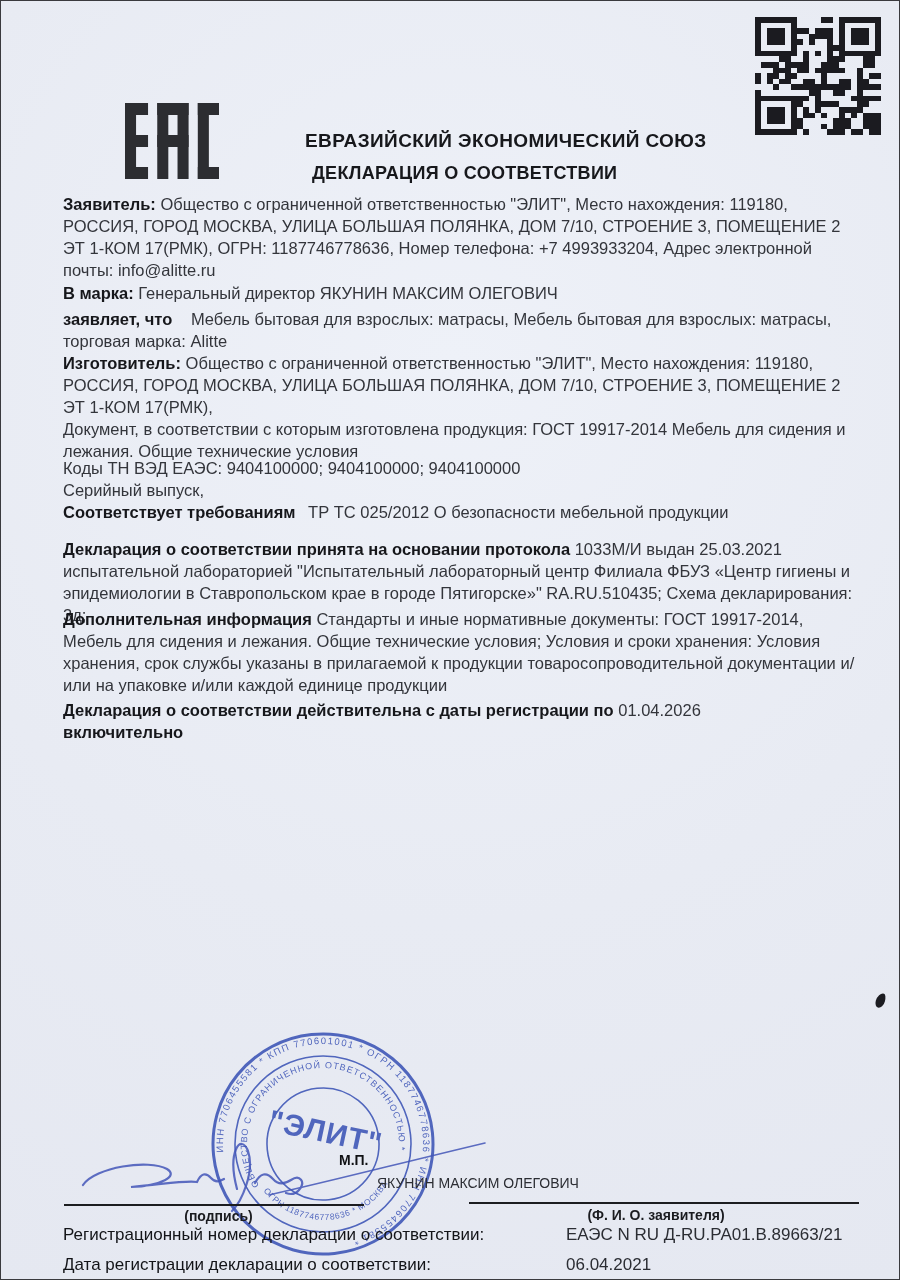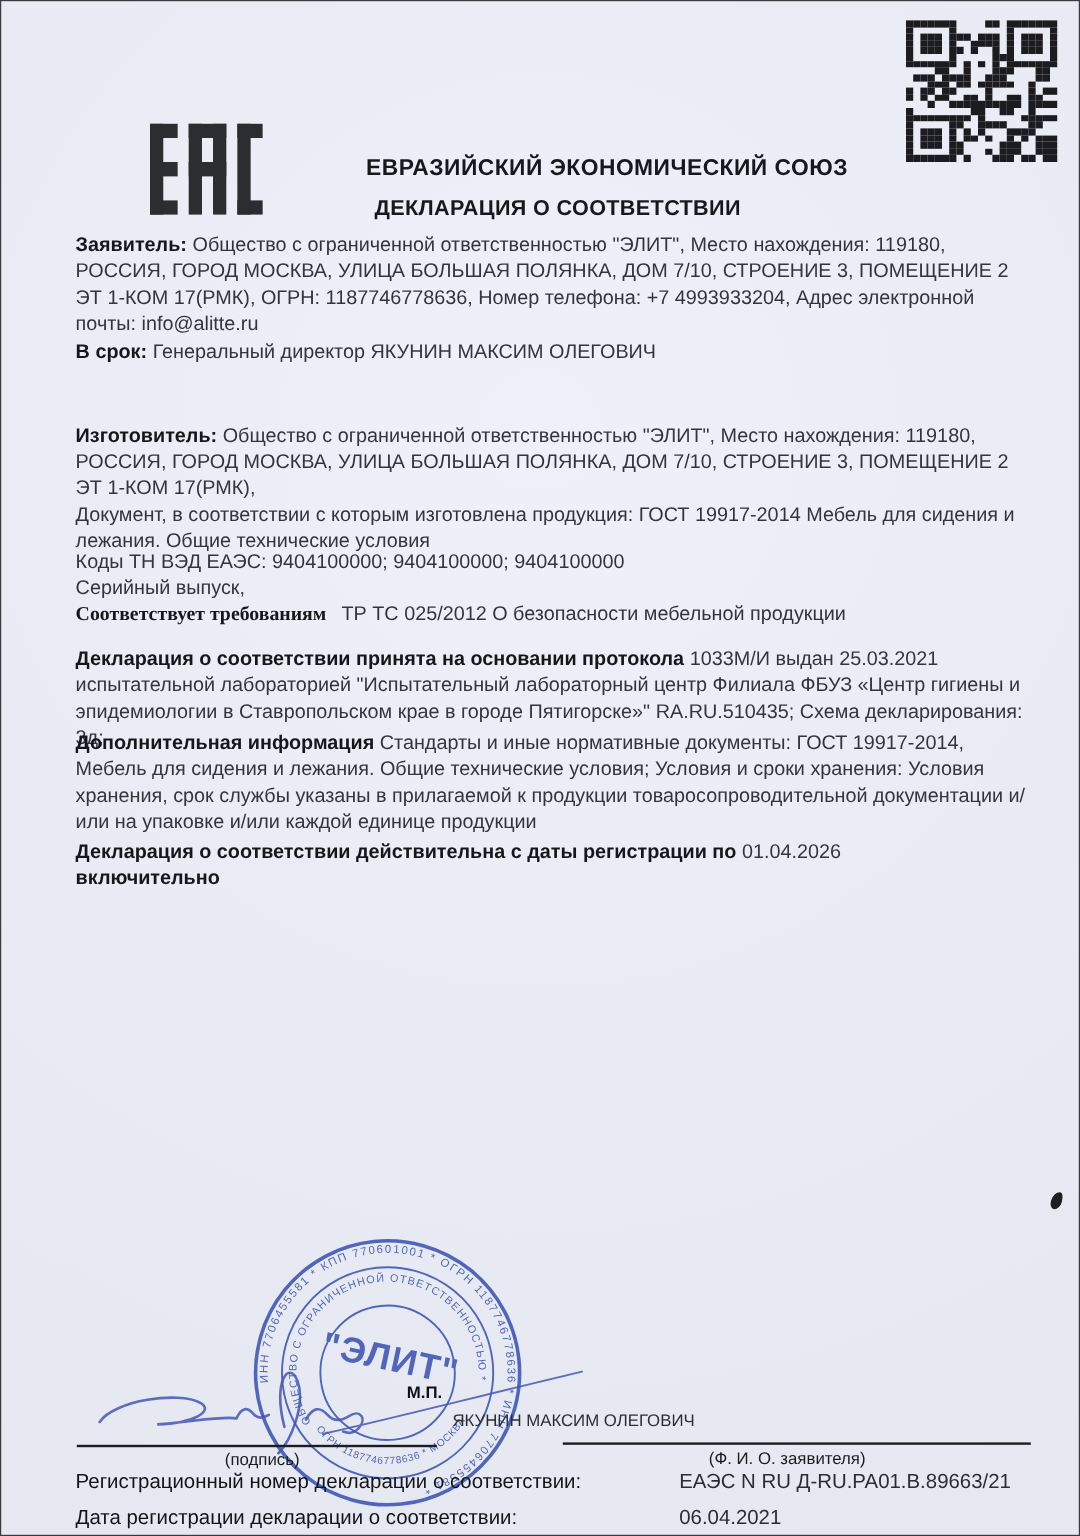--- a/index.html
+++ b/index.html
@@ -16,30 +16,30 @@
   .title1{position:absolute;left:304px;top:129px;font-size:19px;font-weight:bold;color:#17181c;letter-spacing:.4px;}
   .title2{position:absolute;left:311px;top:162px;font-size:18px;font-weight:bold;color:#17181c;letter-spacing:.3px;}
   .eac-logo{position:absolute;left:124px;top:102px;}
   .qr{position:absolute;left:754px;top:16px;width:126px;height:118px;
       display:grid;grid-template-columns:repeat(21,1fr);grid-template-rows:repeat(21,1fr);gap:0;}
   .qr i{display:block;}
   .qr i.on{background:#1b1b20;}
   .para{position:absolute;left:62px;width:798px;font-size:16.5px;line-height:22px;color:#33353b;}
   .para b{color:#16171b;margin-top:40px;}
   .gap14{margin-right:14px;}
-  .gap8{margin-right:8px;font-family:Liberation Serif, serif;}
+  .gap8{margin-right:8px;}
   .speck{position:absolute;left:875px;top:992px;width:9px;height:15px;background:#1d1d22;
          border-radius:70% 30% 60% 40% / 60% 50% 50% 40%;transform:rotate(14deg);}
   .stamp{position:absolute;left:204px;top:1025px;width:236px;height:236px;opacity:.88;transform:rotate(-6deg);}
   .mp{position:absolute;left:338px;top:1151px;font-size:14px;font-weight:bold;color:#101114;}
   .signature{position:absolute;left:68px;top:1128px;}
   .line{position:absolute;height:2px;background:#1c1d20;}
   .sig-line{left:63px;top:1203px;width:300px;}
   .fio-line{left:468px;top:1201px;width:390px;}
-  .caption{position:absolute;font-size:14px;font-weight:normal;color:#1a1b1f;text-align:center;}
+  .caption{position:absolute;font-size:14px;font-weight:bold;color:#1a1b1f;text-align:center;}
   .sig-caption{left:150px;top:1207px;width:135px;}
   .fio-caption{left:545px;top:1206px;width:220px;}
   .fio-name{position:absolute;left:376px;top:1174px;font-size:14px;color:#2b2d33;}
   .frow-label{position:absolute;left:62px;font-size:17px;font-weight:normal;color:#131418;}
   .frow-value{position:absolute;left:565px;font-size:17px;color:#2b2d33;}
   .row-reg{top:1224px;}
   .row-date{top:1254px;}
 </style>
 </head>
 <body>
@@ -508,24 +508,28 @@
 
   <div class="title1">ЕВРАЗИЙСКИЙ ЭКОНОМИЧЕСКИЙ СОЮЗ</div>
   <div class="title2">ДЕКЛАРАЦИЯ О СООТВЕТСТВИИ</div>
 
   <div class="para" style="top:192px">
     <b>Заявитель:</b>
     <span>Общество с ограниченной ответственностью "ЭЛИТ", Место нахождения: 119180, РОССИЯ, ГОРОД МОСКВА, УЛИЦА БОЛЬШАЯ ПОЛЯНКА, ДОМ 7/10, СТРОЕНИЕ 3, ПОМЕЩЕНИЕ 2 ЭТ 1-КОМ 17(РМК), ОГРН: 1187746778636, Номер телефона: +7 4993933204, Адрес электронной почты: info@alitte.ru</span>
   </div>
 
   <div class="para" style="top:281px">
-    <b>В срок:</b>
+    <b>В марка:</b>
     <span>Генеральный директор ЯКУНИН МАКСИМ ОЛЕГОВИЧ</span>
   </div>
 
+  <div class="para" style="top:307px">
+    <b class="gap14">заявляет, что</b>
+    <span>Мебель бытовая для взрослых: матрасы, Мебель бытовая для взрослых: матрасы, торговая марка: Alitte</span>
+  </div>
 
   <div class="para" style="top:351px">
     <b>Изготовитель:</b>
     <span>Общество с ограниченной ответственностью "ЭЛИТ", Место нахождения: 119180, РОССИЯ, ГОРОД МОСКВА, УЛИЦА БОЛЬШАЯ ПОЛЯНКА, ДОМ 7/10, СТРОЕНИЕ 3, ПОМЕЩЕНИЕ 2 ЭТ 1-КОМ 17(РМК),</span>
   </div>
 
   <div class="para" style="top:417px">
     <span>Документ, в соответствии с которым изготовлена продукция: ГОСТ 19917-2014 Мебель для сидения и лежания. Общие технические условия</span>
   </div>
 

